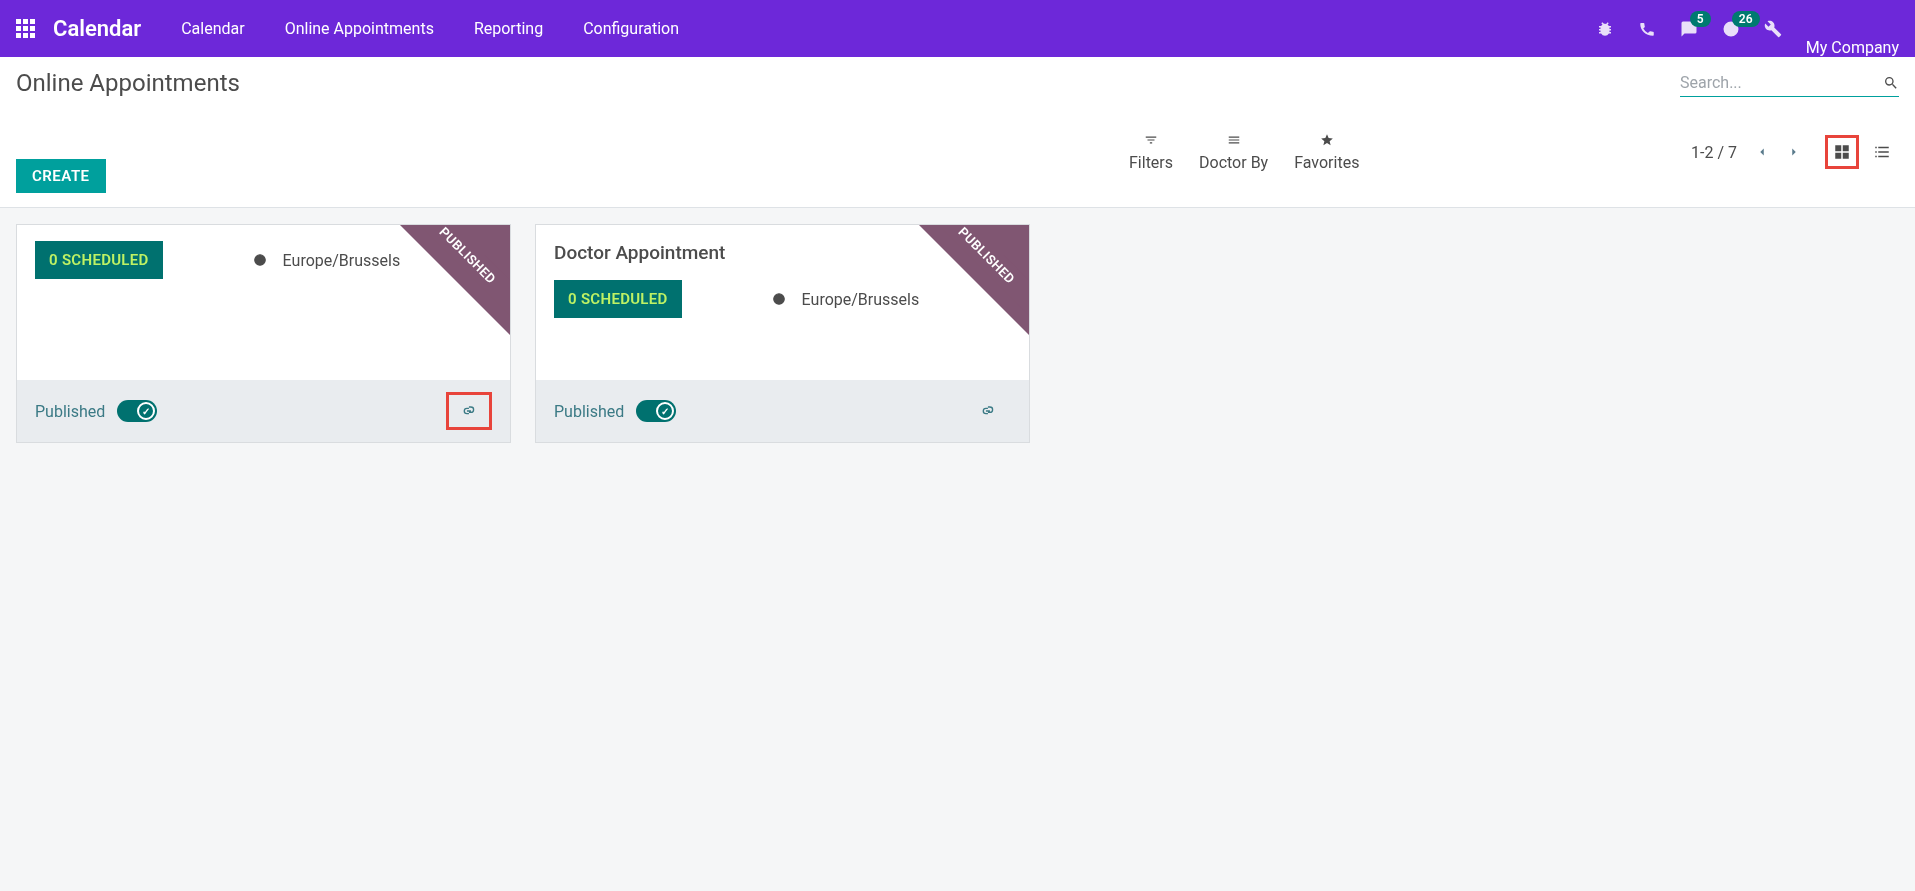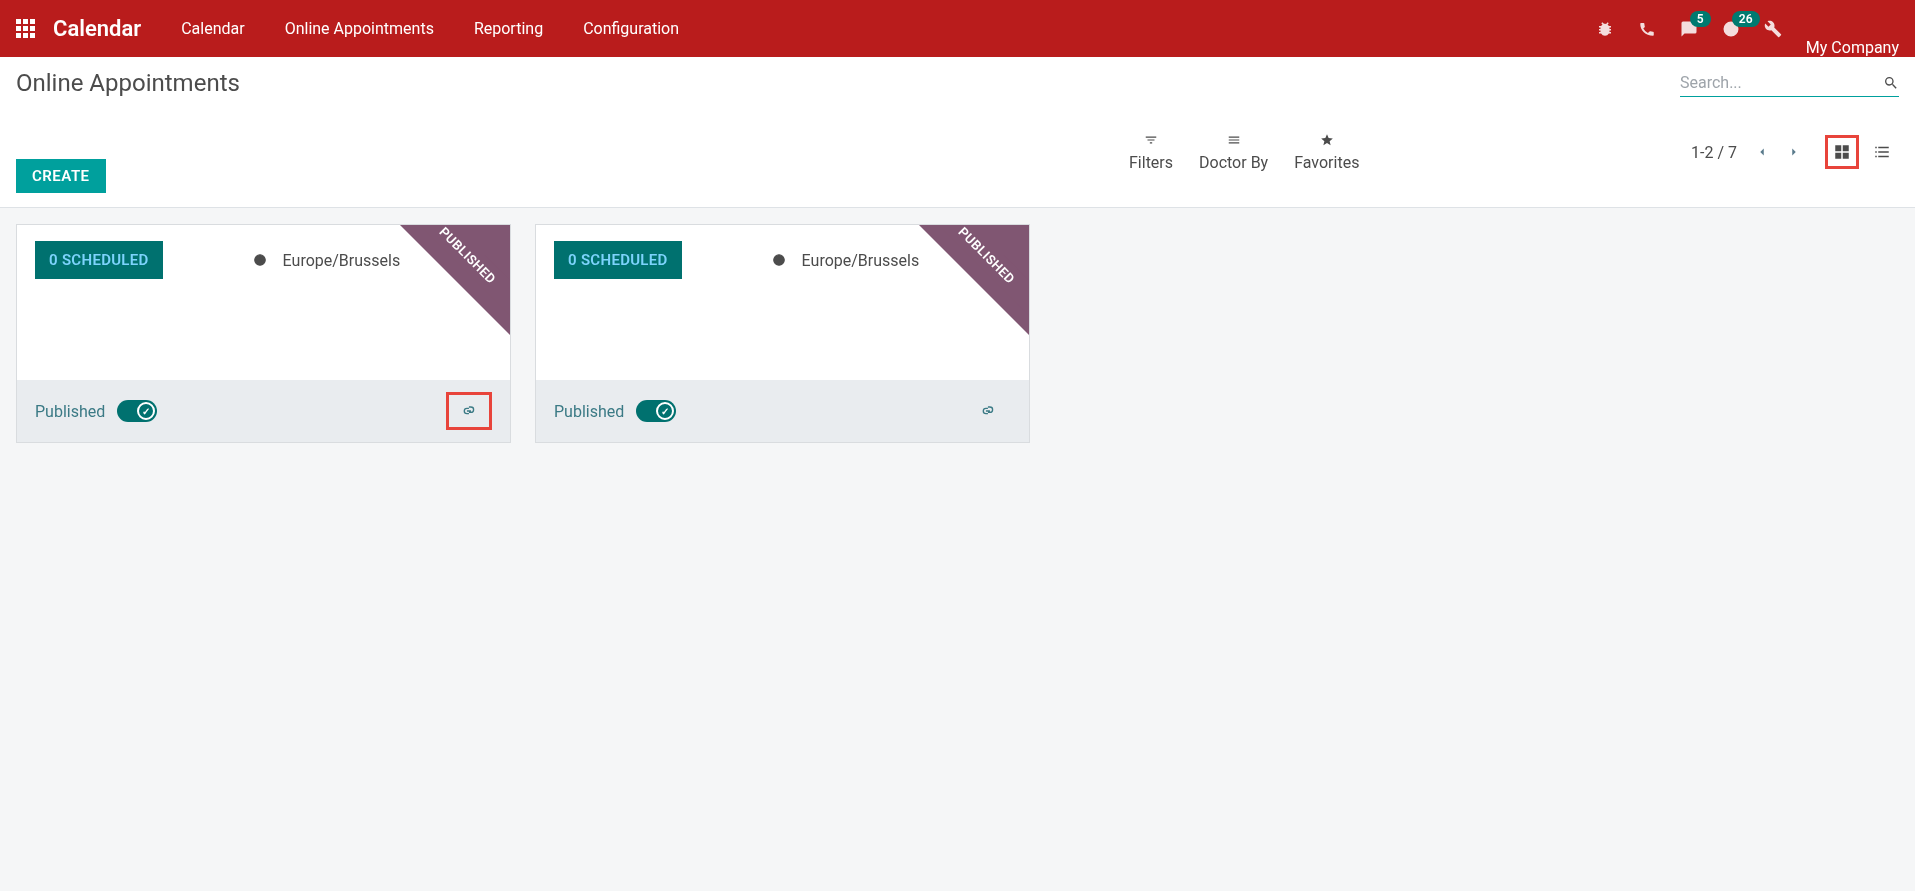--- a/index.html
+++ b/index.html
@@ -11,21 +11,21 @@
 
 body {
   background: #f5f6f7;
   width: 1915px;
   height: 891px;
   overflow: hidden;
 }
 
 
 .navbar {
-  background: #b91c1c;
+  background: #6d28d9;
   height: 57px;
   display: flex;
   align-items: center;
   padding: 8px 16px;
   color: #fff;
 }
 
 .apps-icon {
   display: grid;
   grid-template-columns: repeat(3, 5px);
@@ -254,21 +254,21 @@
 }
 
 .card-row {
   display: flex;
   align-items: center;
   gap: 90px;
 }
 
 .sched-badge {
   background: #00716f;
-  color: #7dd3fc;
+  color: #bef264;
   padding: 10px 14px;
   font-size: 15px;
   font-weight: 600;
   letter-spacing: 0.3px;
 }
 
 .tz {
   display: flex;
   align-items: center;
   gap: 16px;
@@ -493,20 +493,21 @@
         <svg viewBox="0 0 24 24">
             <path d="M3.9 12a5 5 0 015-5h3v2h-3a3 3 0 000 6h3v2h-3a5 5 0 01-5-5zm8 1h3a3 3 0 000-6h-3V5h3a5 5 0 010 10h-3v-2zm-3-2h6v2H8.9v-2z"></path>
           </svg>
       </div>
     </div>
   </div>
     <div class="card">
     <div class="card-body">
       <div class="ribbon-bg"></div>
       <div class="ribbon">PUBLISHED</div>
+      <div class="card-title">Doctor Appointment</div>
       <div class="card-row">
         <div class="sched-badge">0 SCHEDULED</div>
         <div class="tz">
           <svg viewBox="0 0 24 24" fill="none" stroke="currentColor" stroke-width="2">
               <circle cx="12" cy="12" r="9"></circle>
               <path d="M12 7v5l3 2"></path>
             </svg>
           <span>Europe/Brussels</span>
         </div>
       </div>

